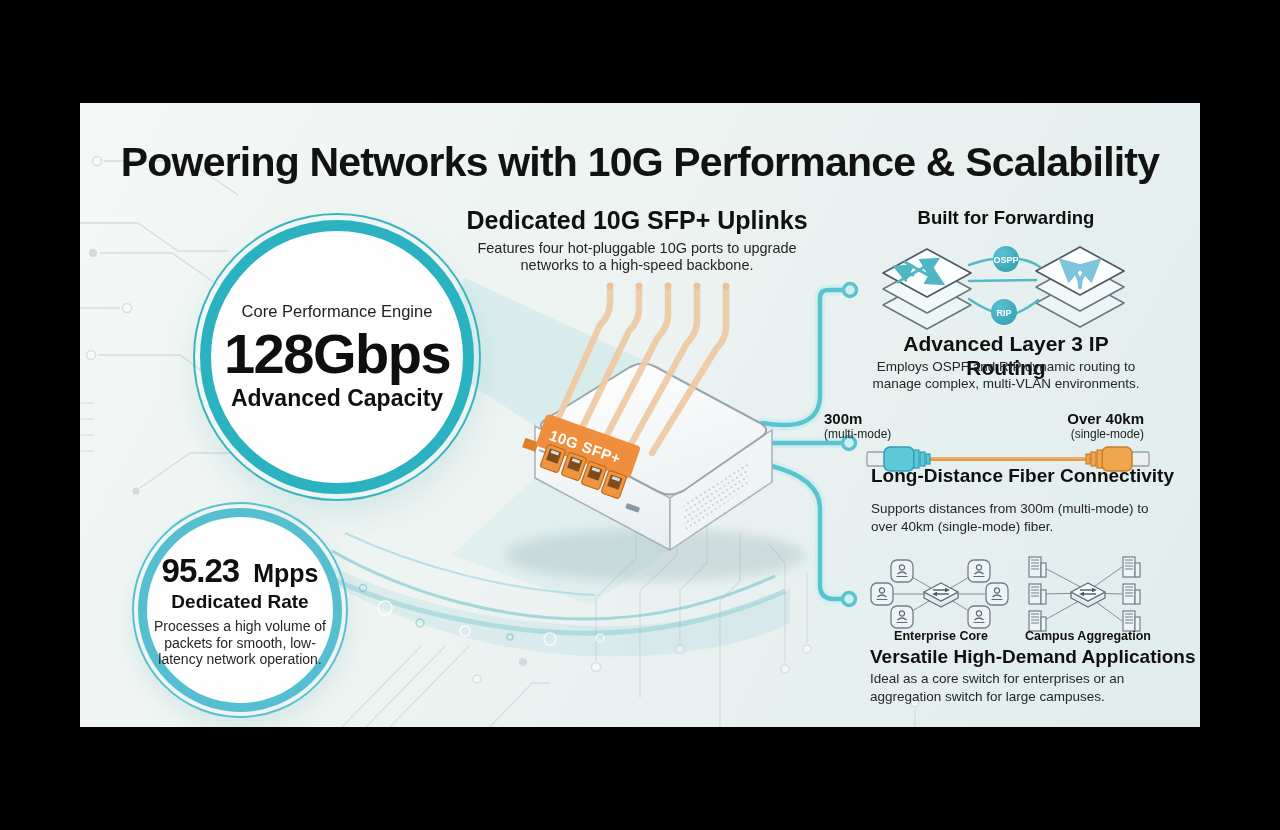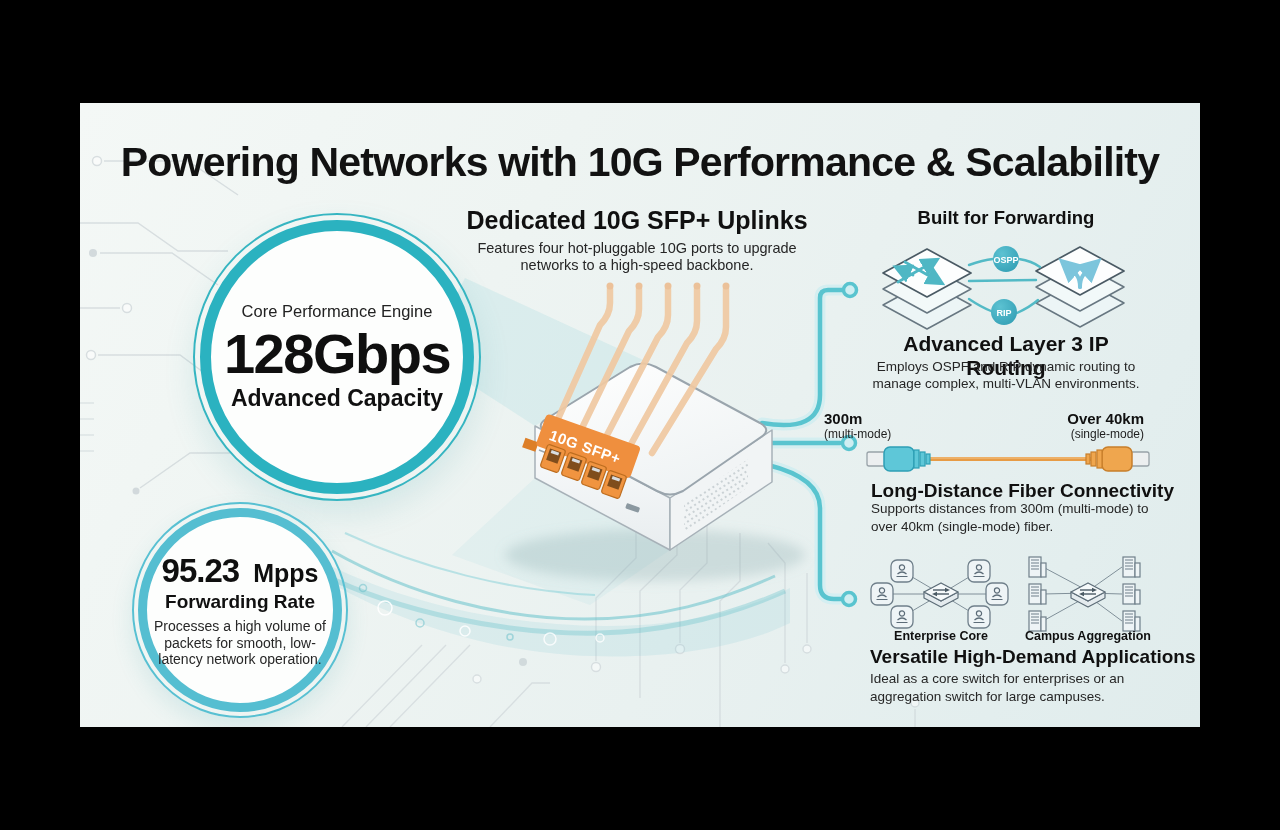--- a/index.html
+++ b/index.html
@@ -33,21 +33,21 @@
   
   .uplinks-h{left:377px;top:103px;width:360px;text-align:center;font-size:25px;font-weight:700;color:#101010;}
   .uplinks-b{left:397px;top:137px;width:320px;text-align:center;font-size:14.5px;line-height:1.18;color:#262626;}
   
   .scal-h{left:806px;top:104px;width:240px;text-align:center;font-size:18.5px;font-weight:700;color:#101010;}
   .routing-h{left:786px;top:229px;width:280px;text-align:center;font-size:21px;font-weight:700;color:#101010;}
   .routing-b{left:786px;top:256px;width:280px;text-align:center;font-size:13.5px;line-height:1.25;color:#262626;}
   .fiber-left{left:744px;top:308px;font-size:15px;font-weight:700;line-height:1.1;color:#101010;}
   .fiber-left .mode,.fiber-right .mode{font-size:12px;font-weight:400;color:#1e1e1e;}
   .fiber-right{left:930px;top:308px;width:134px;text-align:right;font-size:15px;font-weight:700;line-height:1.1;color:#101010;}
-  .fiber-h{left:791px;top:377px;font-size:19px;font-weight:700;color:#101010;}
+  .fiber-h{left:791px;top:362px;font-size:19px;font-weight:700;color:#101010;}
   .fiber-b{left:791px;top:397px;width:292px;font-size:13.5px;line-height:1.3;color:#262626;}
   .apps-label-l{left:795px;top:526px;width:132px;text-align:center;font-size:12.5px;font-weight:700;color:#101010;}
   .apps-label-r{left:938px;top:526px;width:140px;text-align:center;font-size:12.5px;font-weight:700;color:#101010;}
   .apps-h{left:790px;top:543px;font-size:19px;font-weight:700;color:#101010;}
   .apps-b{left:790px;top:567px;width:300px;font-size:13.5px;line-height:1.3;color:#262626;}
   svg text{font-family:"Liberation Sans","DejaVu Sans",sans-serif;}
 </style>
 </head>
 <body>
 
@@ -376,21 +376,21 @@
       <div class="stat-sub">Advanced Capacity</div>
     </div>
   </div>
 
   <div class="circle circle-small">
     <div class="ring">
       <div class="stat-value-row">
         <span class="stat-value2">95.23</span>
         <span class="stat-unit2">Mpps</span>
       </div>
-      <div class="stat-sub2">Forwarding Rate</div>
+      <div class="stat-sub2">Dedicated Rate</div>
       <div class="stat-body2">Processes a high volume of packets for smooth, low-latency network operation.</div>
     </div>
   </div>
 
   <div class="txt uplinks-h">Dedicated 10G SFP+ Uplinks</div>
   <div class="txt uplinks-b">Features four hot-pluggable 10G ports to upgrade networks to a high-speed backbone.</div>
 
   <div class="txt scal-h">Built for Forwarding</div>
 
   <div class="txt routing-h">Advanced Layer 3 IP Routing</div>

